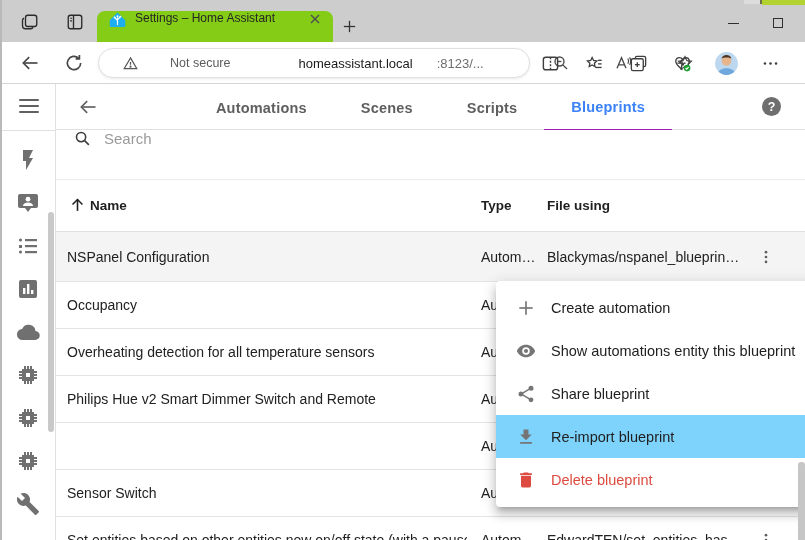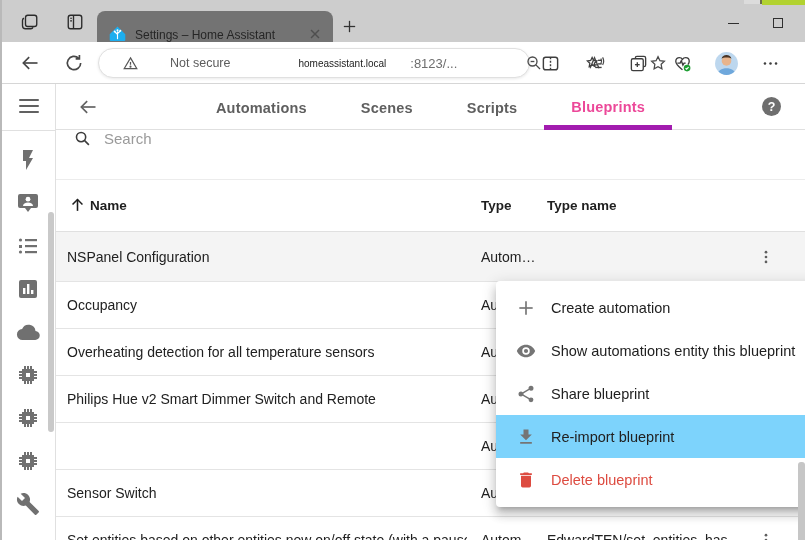--- a/index.html
+++ b/index.html
@@ -12,21 +12,21 @@
 
   
   .titlebar { position:absolute; left:0; top:0; width:805px; height:42px; background:#cdcdcd; }
   .tb-icon { position:absolute; top:13px; width:18px; height:18px; color:#2b2b2b; cursor:pointer; }
   .tb-workspaces { left:21px; }
   .tb-vtabs { left:66px; }
   .lime-strip { position:absolute; top:0; right:0; width:43px; height:5px; background:#b2d230; }
   .gray-strip { position:absolute; top:0; right:43px; width:18px; height:4px; background:#dcdcdc; border-right:2px solid #6d6d49; }
   .browser-tab {
     position:absolute; left:97px; top:11px; width:236px; height:31px;
-    background:#737373; border-radius:8px 8px 0 0; display:flex; align-items:flex-end; padding:0 10px 0 12px; cursor:pointer;
+    background:#84cc16; border-radius:8px 8px 0 0; display:flex; align-items:flex-start; padding:0 10px 0 12px; cursor:pointer;
   }
   .favicon { width:17px; height:17px; flex:0 0 auto; }
   .tab-title { flex:1; margin-left:9px; font-size:12px; color:#262626; white-space:nowrap; overflow:hidden; }
   .tab-close { width:16px; height:16px; color:#4f4f4f; flex:0 0 auto; cursor:pointer; }
   .new-tab { position:absolute; left:341px; top:18px; width:17px; height:17px; color:#323232; cursor:pointer; }
   .win-btn { position:absolute; top:12px; width:30px; height:22px; display:flex; align-items:center; justify-content:center; cursor:pointer; }
   .win-min { left:718px; }
   .win-min .bar { width:11px; height:1px; background:#2f2f2f; }
   .win-max { left:763px; }
   .win-max .box { width:10px; height:10px; border:1.4px solid #2f2f2f; }
@@ -38,21 +38,21 @@
   .nav-refresh { left:64px; }
   .address-pill {
     position:absolute; left:98px; top:6px; width:432px; height:30px;
     background:#fff; border:1px solid #e0e0e0; border-radius:15px;
     box-shadow:0 1px 3px rgba(0,0,0,0.09);
     display:flex; align-items:center; padding:0 12px 0 24px; cursor:text;gap:24px;
   }
   .warn-icon { width:15px; height:15px; color:#565656; flex:0 0 auto; }
   .not-secure { margin-left:8px; font-size:12.5px; color:#5c5c5c; white-space:nowrap; }
   .addr-sep { width:1px; height:16px; background:#cfcfcf; margin:0 10px; }
-  .addr-host { font-size:10px; color:#1c1c1c; white-space:nowrap; }
+  .addr-host { font-size:13px; color:#1c1c1c; white-space:nowrap; }
   .addr-path { font-size:13px; color:#6e6e6e; white-space:nowrap; }
   .addr-spacer { flex:1; }
   .pill-icon { width:18px; height:18px; color:#4a4a4a; margin-left:20px; flex:0 0 auto; cursor:pointer; }
   .tr-icons { position:absolute; left:528px; top:6px; height:30px; display:flex; align-items:center; }
   .tr-icon { width:44px; height:30px; display:flex; align-items:center; justify-content:center; color:#3e3e3e; cursor:pointer; }
   .tr-icon svg { width:19px; height:19px; }
   .avatar-wrap svg { width:25px; height:25px; }
 
   
   .app { position:absolute; left:0; top:84px; width:805px; height:456px; background:#fff;padding-left:16px; }
@@ -62,21 +62,21 @@
   .hamburger { position:absolute; left:19px; top:15px; width:20px; height:14px; display:flex; flex-direction:column; justify-content:space-between; cursor:pointer; }
   .hamburger .hb { height:2.2px; background:#616161; border-radius:1px; }
   .sb-scroll { position:absolute; left:48px; top:128px; width:6px; height:220px; background:#c9c9c9; border-radius:3px; cursor:grab; }
 
   .main { position:absolute; left:56px; top:0; width:749px; height:456px; }
 
   .app-header { position:relative; height:46px; border-bottom:1px solid #e0e0e0; }
   .ha-back { position:absolute; left:22px; top:13px; width:20px; height:20px; color:#616161; cursor:pointer; }
   .ha-tabs { position:absolute; left:0; top:0; width:100%; height:46px; display:flex; justify-content:center; }
   .ha-tab { padding:0 27px; height:46px; line-height:48px; font-size:14.5px; font-weight:bold; color:#5f5f5f; letter-spacing:0.2px; cursor:pointer; }
-  .ha-tab.active { color:#ec4899; border-bottom:5px solid #a21caf; line-height:46px; }
+  .ha-tab.active { color:#3b82f6; border-bottom:1px solid #a21caf; line-height:46px; }
   .help-btn { position:absolute; right:24px; top:13px; width:19px; height:19px; border-radius:50%; background:#6e6e6e; color:#fff; font-size:12.5px; font-weight:bold; display:flex; align-items:center; justify-content:center; cursor:pointer; }
 
   .search-row { position:relative; height:50px; border-bottom:1px solid #ececec; display:flex; align-items:flex-start; }
   .search-icon { width:17px; height:17px; color:#3c3c3c; margin-left:18px; }
   .search-input { border:none; outline:none; margin-left:13px; font-size:15px; color:#212121; width:500px; font-family:"Liberation Sans",sans-serif; }
   .search-input::placeholder { color:#9a9a9a; }
 
   .thead { position:relative; height:52px; border-bottom:1px solid #e0e0e0; font-size:13.5px; font-weight:bold; color:#1f1f1f; }
   .th-name { position:absolute; left:34px; top:18px; cursor:pointer; }
   .sort-arrow { position:absolute; left:13px; top:16px; width:17px; height:17px; color:#1f1f1f; cursor:pointer; }
@@ -369,27 +369,28 @@
         <input class="search-input" type="text" placeholder="Search" style="">
       </div>
 
       <div class="thead">
         <svg class="sort-arrow" viewBox="0 0 24 24" fill="none" stroke="currentColor" stroke-width="2.2">
             <line x1="12" y1="21" x2="12" y2="5"></line>
             <polyline points="5 12 12 5 19 12"></polyline>
           </svg>
         <span class="th-name">Name</span>
         <span class="th-type">Type</span>
-        <span class="th-file">Type name</span>
+        <span class="th-file">File using</span>
       </div>
 
       <div class="rows">
         <div class="row first">
           <span class="cell-name">NSPanel Configuration</span>
           <span class="cell-type">Autom…</span>
+          <span class="cell-file">Blackymas/nspanel_blueprin…</span>
           <svg class="kebab" viewBox="0 0 24 24" fill="currentColor">
               <circle cx="12" cy="5.5" r="1.8"></circle>
               <circle cx="12" cy="12" r="1.8"></circle>
               <circle cx="12" cy="18.5" r="1.8"></circle>
             </svg>
         </div>
         <div class="row">
           <span class="cell-name">Occupancy</span>
           <span class="cell-type">Autom…</span>
         </div>

